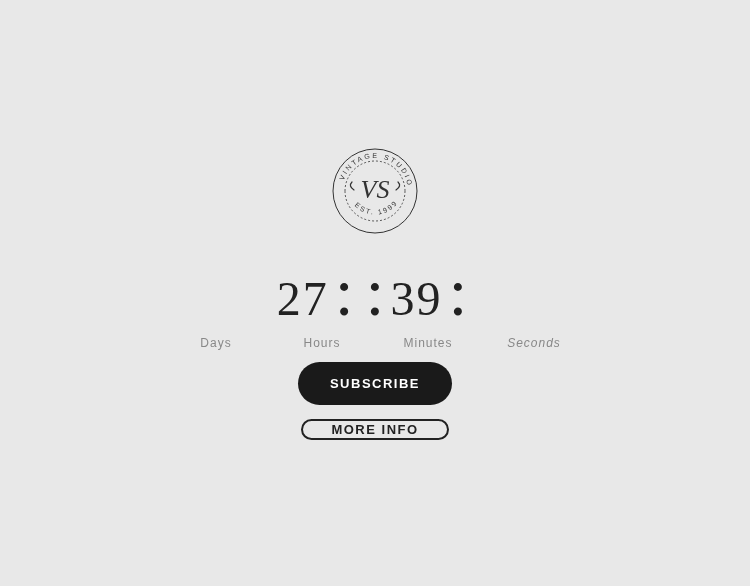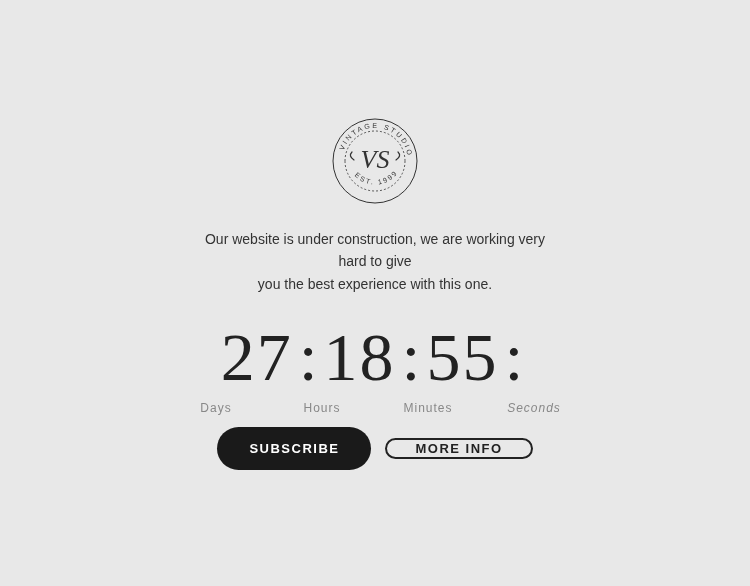--- a/index.html
+++ b/index.html
@@ -53,21 +53,21 @@
     }
 
     .countdown {
       display: flex;
       align-items: baseline;
       gap: 0;
       margin-bottom: 10px;
     }
 
     .countdown-number {
-      font-size: 68px;
+      font-size: 48px;
       font-weight: 300;
       color: #222;
       font-family: 'Georgia', serif;
       letter-spacing: 2px;
       line-height: 1;
     }
 
     .countdown-separator {
       font-size: 68px;
       font-weight: 300;
@@ -94,20 +94,21 @@
 
     .label-days { width: 88px; }
     .label-hours { width: 88px; }
     .label-minutes { width: 88px; text-align: center; }
     .label-seconds { width: 88px; font-style: italic; }
 
     .buttons {
       display: flex;
       gap: 14px;
       align-items: center;
+      flex-direction: column;
     }
 
     .btn-subscribe {
       background-color: #1a1a1a;
       color: #fff;
       border: none;
       border-radius: 30px;
       padding: 14px 32px;
       font-size: 13px;
       letter-spacing: 1.5px;
@@ -157,31 +158,26 @@
         </text>
 
         <text x="45" y="52" text-anchor="middle" font-size="26" fill="#333" font-family="'Georgia', serif" font-style="italic" font-weight="400">VS</text>
 
         <path d="M 24 44 Q 18 40 22 36" fill="none" stroke="#333" stroke-width="1.2" stroke-linecap="round"></path>
         <path d="M 66 44 Q 72 40 68 36" fill="none" stroke="#333" stroke-width="1.2" stroke-linecap="round"></path>
       </svg>
     </div>
   </div>
 
-  <p class="description">
-    <span>Our website is under construction, we are working very hard to give</span><br>
-    <span>you the best experience with this one.</span>
-  </p>
 
   <div class="countdown">
     <span class="countdown-number">27</span>
     <span class="countdown-separator">:</span>
-    <span class="countdown-number">18</span>
     <span class="countdown-separator">:</span>
-    <span class="countdown-number">55</span>
+    <span class="countdown-number">39</span>
     <span class="countdown-separator">:</span>
   </div>
 
   <div class="countdown-labels">
     <span class="label-item label-days">Days</span>
     <span class="label-item label-hours">Hours</span>
     <span class="label-item label-minutes">Minutes</span>
     <span class="label-item label-seconds">Seconds</span>
   </div>
 

